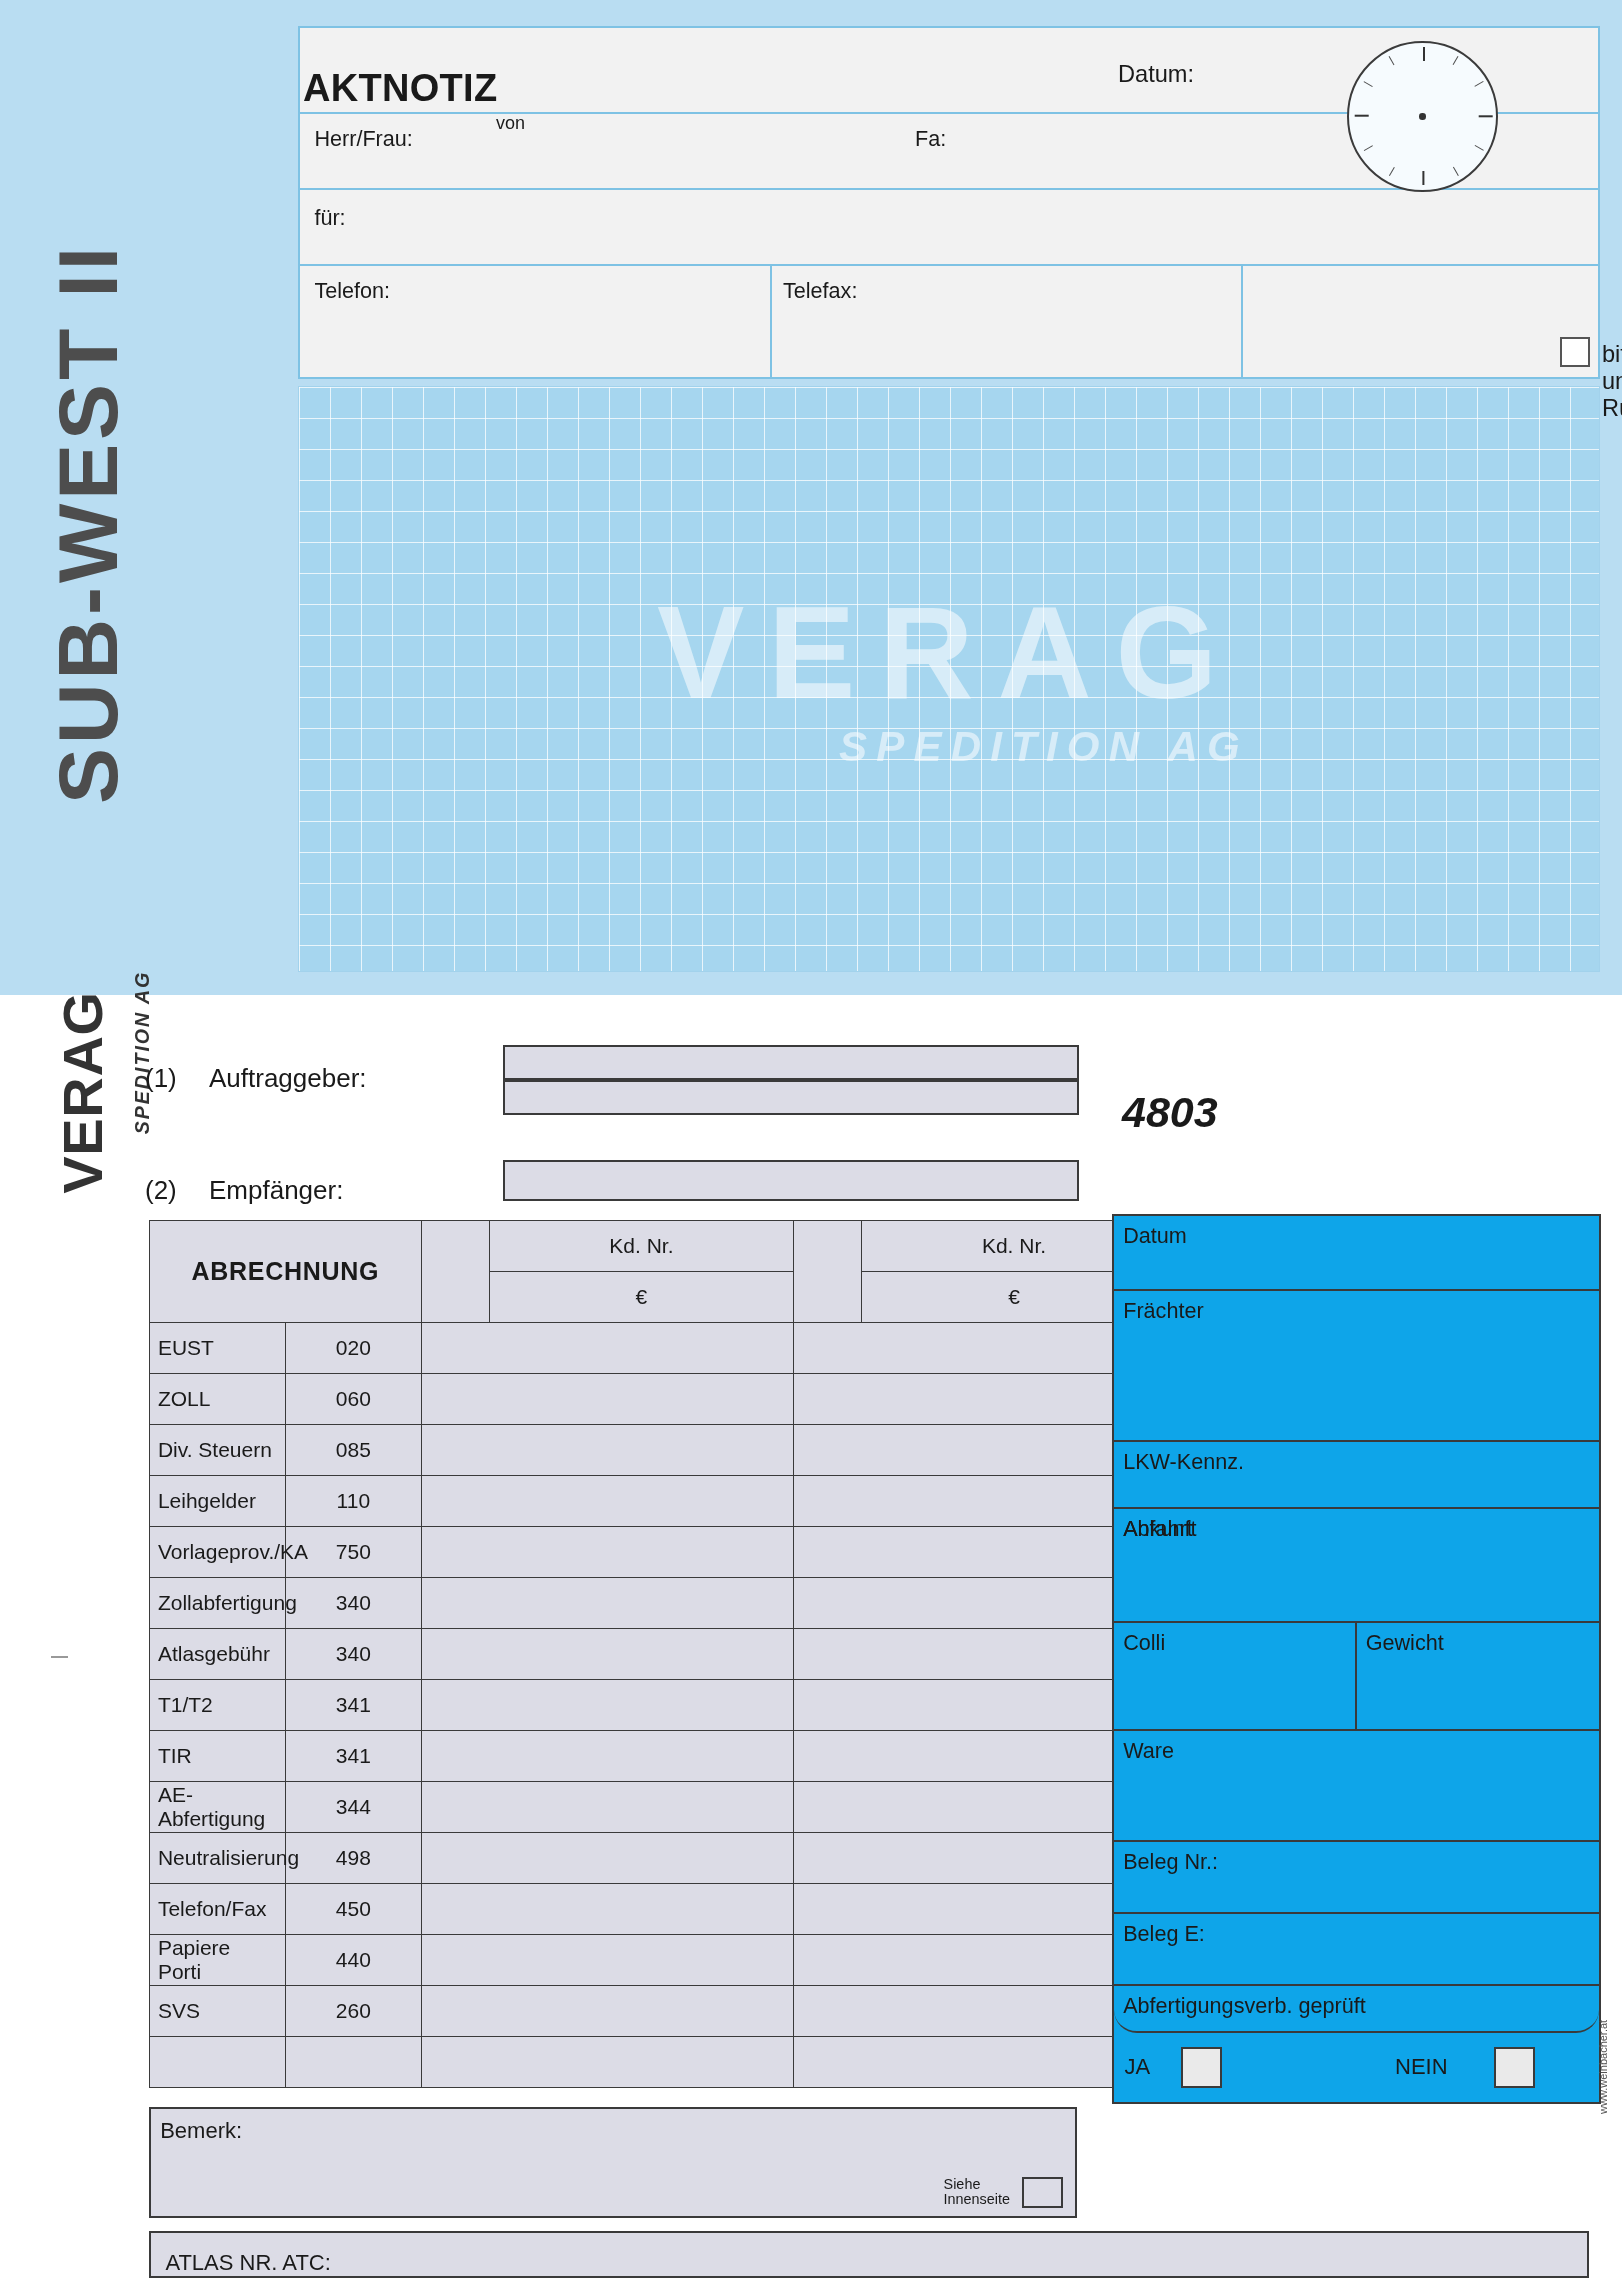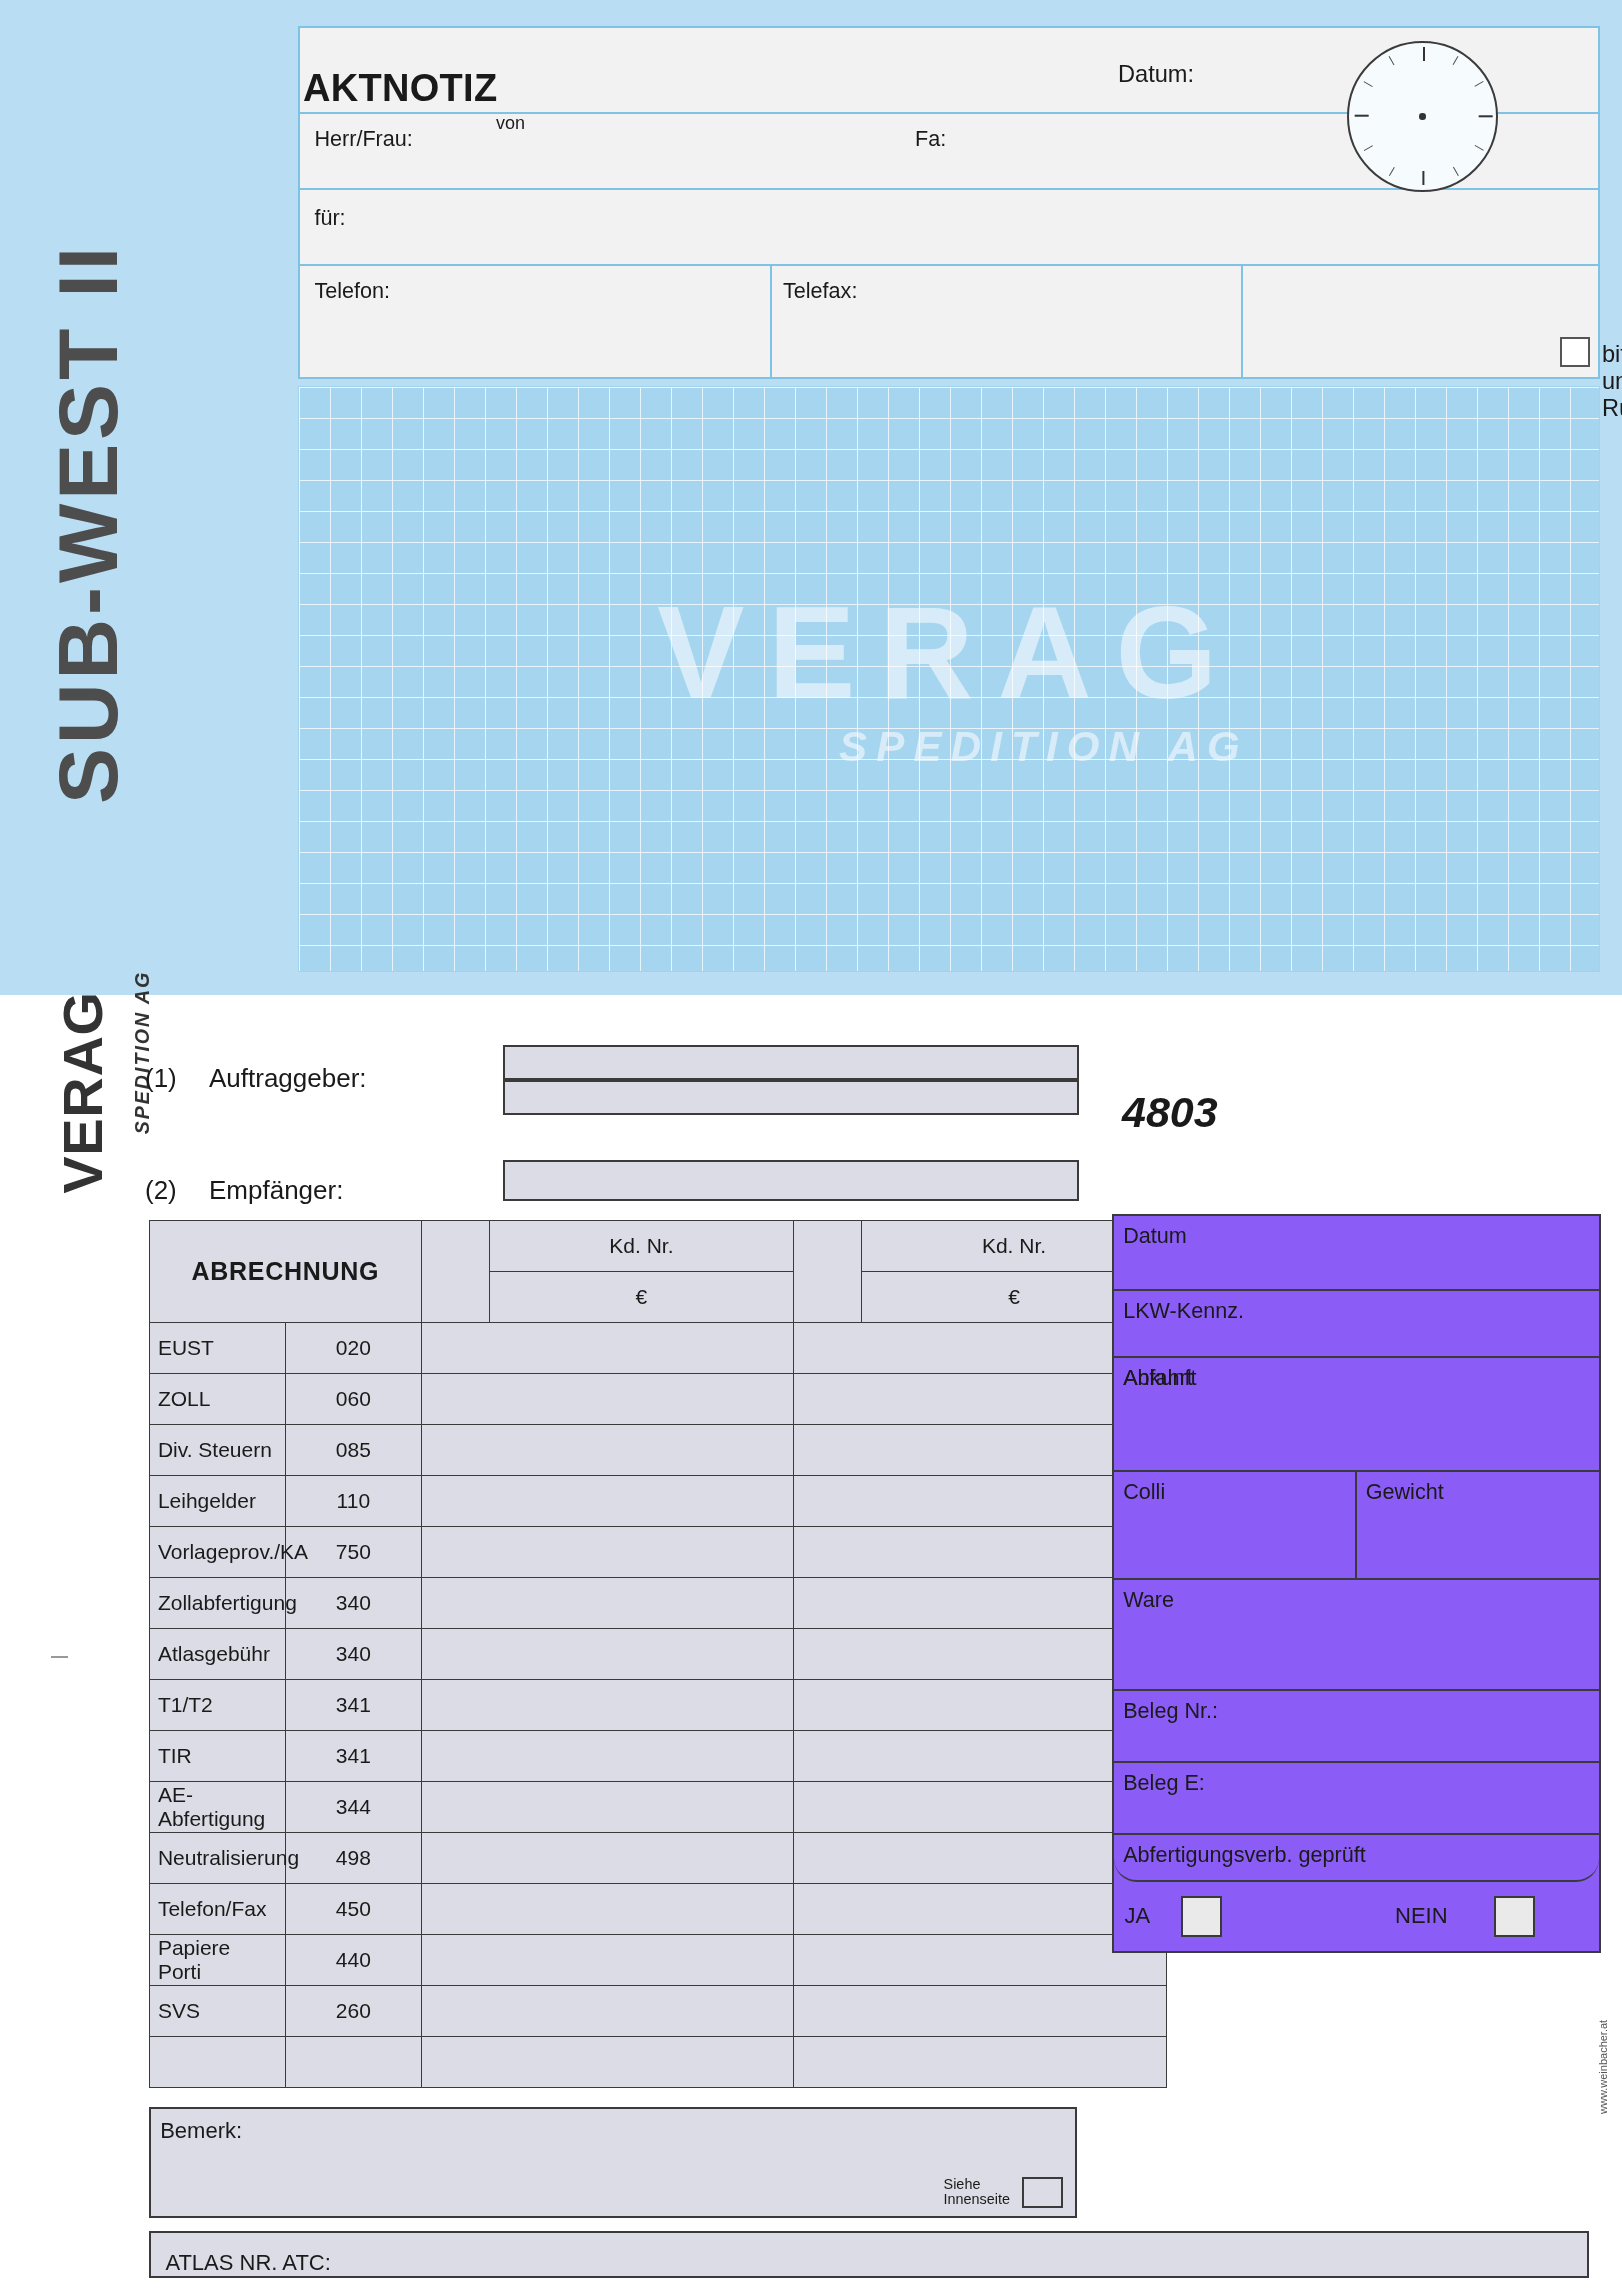--- a/index.html
+++ b/index.html
@@ -331,21 +331,21 @@
     font-size: 22px;
   }
 
   
   #right-panel {
     position: absolute;
     left: 1112px;
     top: 1214px;
     width: 489px;
     border: 2px solid #3a3a3a;
-    background: #8b5cf6;
+    background: #0ea5e9;
     box-sizing: border-box;
   }
   .rp-row {
     position: relative;
     border-bottom: 2px solid #3a3a3a;
     box-sizing: border-box;
   }
   .rp-row:last-child { border-bottom: none; padding-left: 33px; }
   .rp-label {
     position: absolute;
@@ -596,20 +596,23 @@
 </div>
 
 <div id="atlas-box">
   <div id="atlas-label">ATLAS NR. ATC:</div>
 </div>
 
 <div id="right-panel">
   <div class="rp-row" style="height:75px;">
     <div class="rp-label">Datum</div>
   </div>
+  <div class="rp-row" style="height:151px;">
+    <div class="rp-label">Frächter</div>
+  </div>
   <div class="rp-row" style="height:67px;">
     <div class="rp-label">LKW-Kennz.</div>
   </div>
   <div class="rp-row rp-split" style="height:114px;flex-direction:column;">
     <div class="rp-half first">
       <div class="rp-label">Ankunft</div>
     </div>
     <div class="rp-half">
       <div class="rp-label">Abfahrt</div>
     </div>

